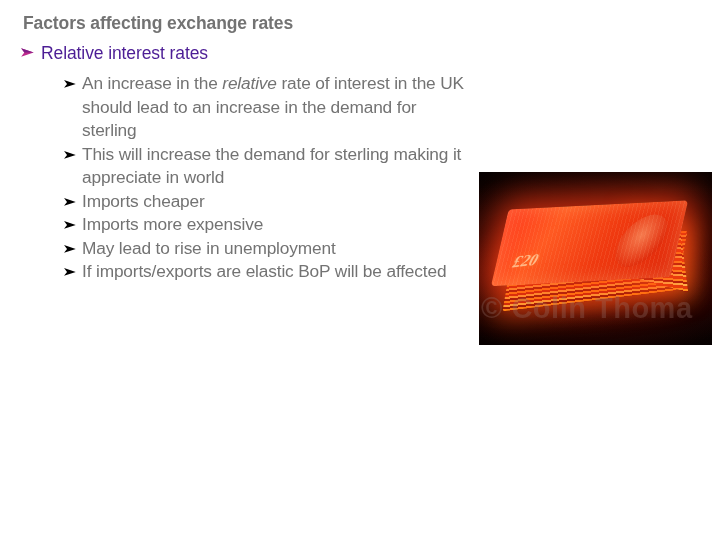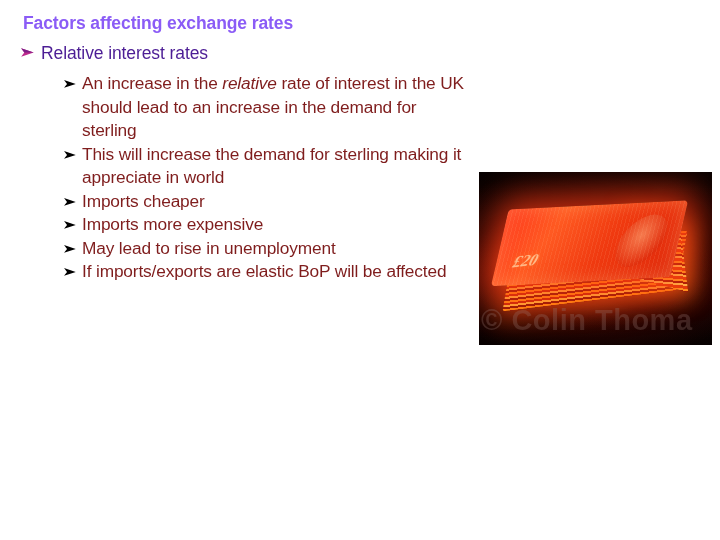--- a/index.html
+++ b/index.html
@@ -23,21 +23,21 @@
     background: #ffffff;
   }
 
   
   .slide-title {
     position: absolute;
     left: 23px;
     top: 13px;
     font-size: 17.5px;
     font-weight: bold;
-    color: #8b5cf6;
+    color: #737373;
     letter-spacing: -0.1px;
     white-space: nowrap;
   }
 
   
   .level1 {
     position: absolute;
     left: 20px;
     top: 43px;
     display: flex;
@@ -61,21 +61,21 @@
     position: absolute;
     left: 63px;
     top: 72px;
     width: 405px;
   }
   .bullet-row {
     display: flex;
     align-items: flex-start;
     font-size: 17.3px;
     line-height: 23.5px;
-    color: #7f1d1d;
+    color: #737373;
     margin-bottom: 0;
   }
   .bullet-row .bullet-glyph {
     flex: 0 0 19px;
     width: 19px;
     display: inline-block;
     line-height: 23.5px;
     color: #000000;
   }
   .bullet-row .bullet-text {
@@ -188,21 +188,21 @@
     font-family: "Liberation Serif", serif;
     font-size: 16px;
     font-weight: bold;
     color: rgba(255,215,170,0.75);
     transform: skewX(-20deg) rotate(-3deg);
     text-shadow: 0 0 5px rgba(255,120,40,0.9);
   }
   .photo-watermark {
     position: absolute;
     left: 2px;
-    bottom: 8px;
+    bottom: 20px;
     width: 100%;
     font-size: 29px;
     font-weight: bold;
     color: rgba(150,115,110,0.30);
     letter-spacing: 0.5px;
     white-space: nowrap;
     font-family: "Liberation Sans", sans-serif;
     pointer-events: none;
   }
 </style>

